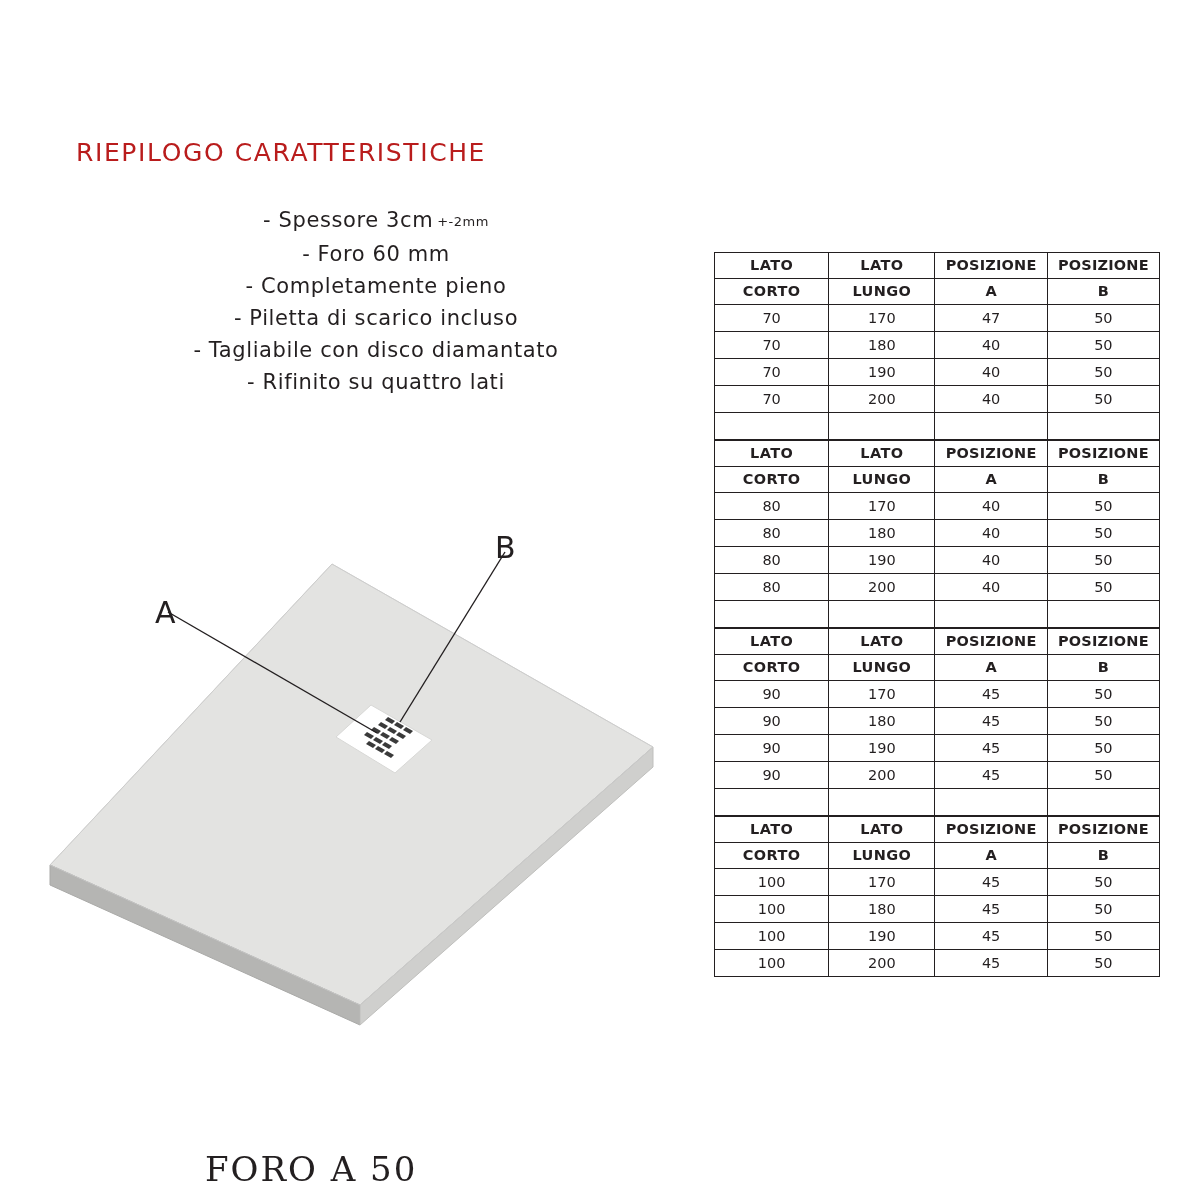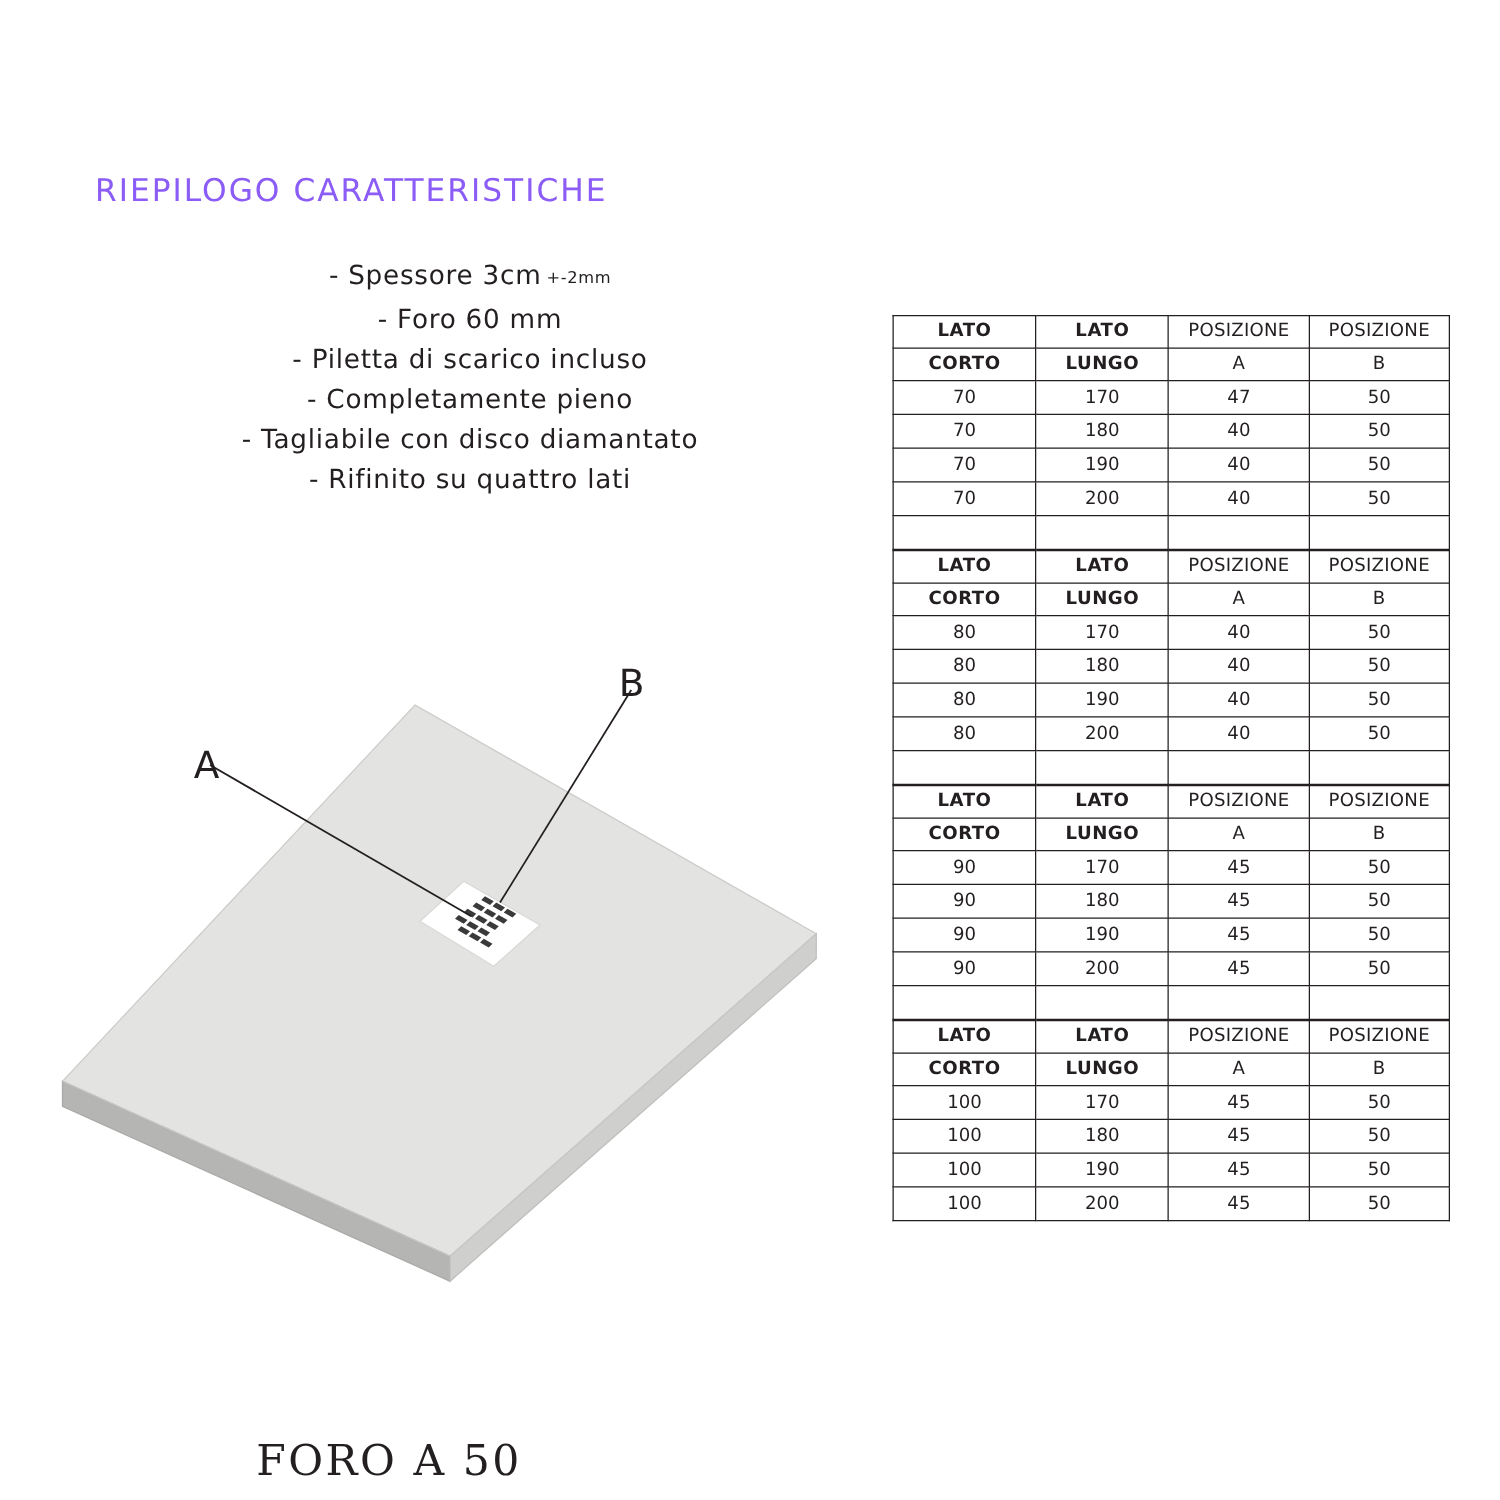--- a/index.html
+++ b/index.html
@@ -17,21 +17,21 @@
   }
 
   
   #heading {
     position: absolute;
     left: 76px;
     top: 138px;
     font-size: 25px;
     letter-spacing: 1.6px;
     font-weight: 400;
-    color: #8b5cf6;
+    color: #b91c1c;
     white-space: nowrap;
   }
 
   #features {
     position: absolute;
     left: 76px;
     top: 204px;
     width: 600px;
   }
   .feature-line {
@@ -101,21 +101,21 @@
     height: 26px;
     padding: 0;
     line-height: 15px;
   }
   table.spec td.hdr {
     font-weight: bold;
     letter-spacing: 0.4px;
     height: 25px;
   }
   table.spec td.hdr-reg {
-    font-weight: normal;
+    font-weight: bold;
     letter-spacing: 0.2px;
     height: 25px;
   }
   col.c1 { width: 114px; }
   col.c2 { width: 106px; }
   col.c3 { width: 112px; }
   col.c4 { width: 112px; }
 
   .gap-row td {
     border: 1px solid #231f20;
@@ -129,24 +129,24 @@
 <div id="heading">RIEPILOGO CARATTERISTICHE</div>
 
 <div id="features">
   <div class="feature-line">
     <span>- Spessore 3cm</span><span class="sup">+-2mm</span>
   </div>
   <div class="feature-line">
     <span>- Foro 60 mm</span>
   </div>
   <div class="feature-line">
+    <span>- Completamente pieno</span>
+  </div>
+  <div class="feature-line">
     <span>- Piletta di scarico incluso</span>
-  </div>
-  <div class="feature-line">
-    <span>- Completamente pieno</span>
   </div>
   <div class="feature-line">
     <span>- Tagliabile con disco diamantato</span>
   </div>
   <div class="feature-line">
     <span>- Rifinito su quattro lati</span>
   </div>
 </div>
 
 <div id="tray-wrap">

